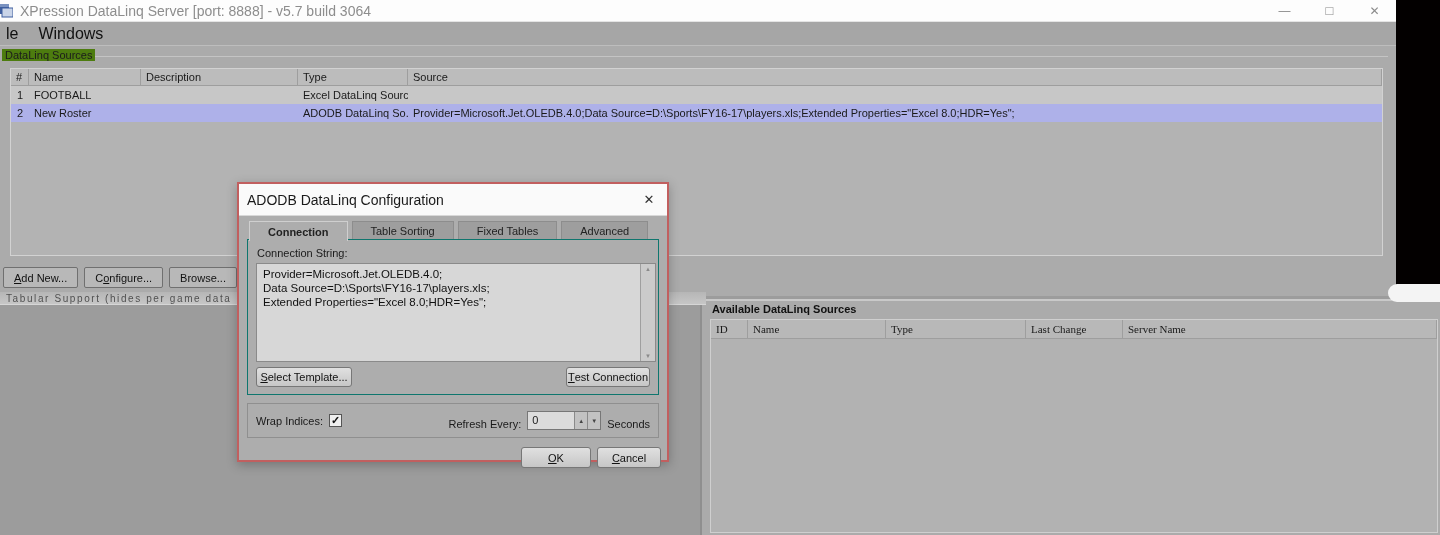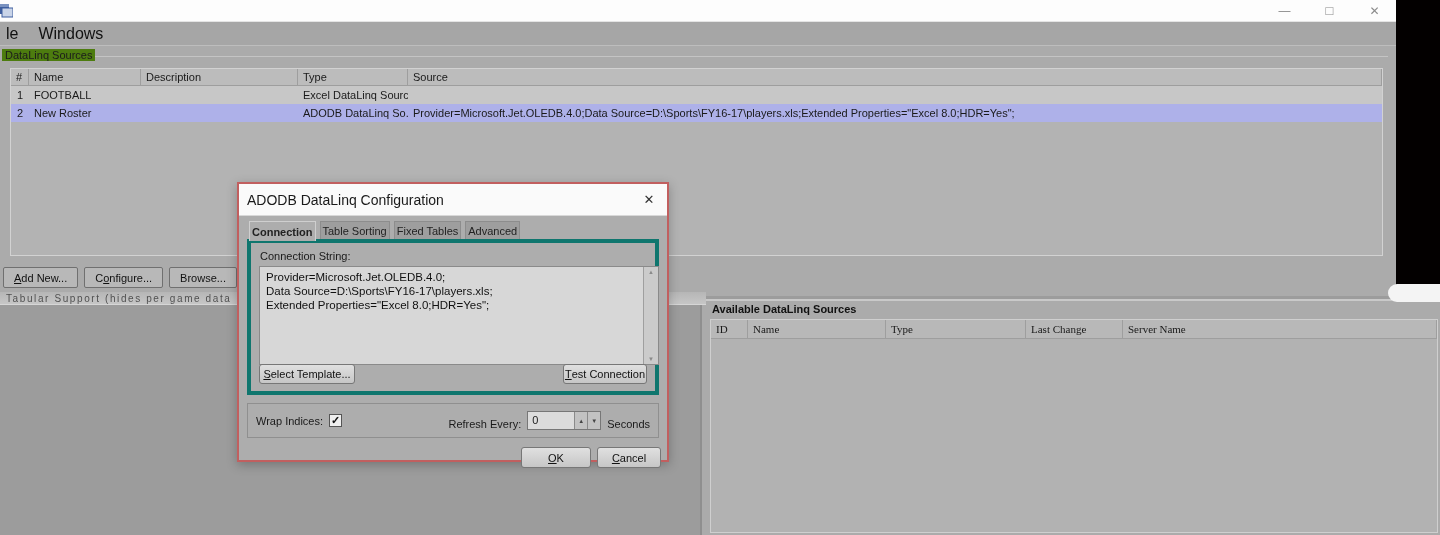--- a/index.html
+++ b/index.html
@@ -48,23 +48,23 @@
   
   .black-band { position:absolute; left:1396px; top:0; width:44px; height:289px; background:#030000; z-index:4; }
   .white-corner { position:absolute; left:1388px; top:284px; width:52px; height:18px; background:#f4f4f4; border-radius:12px 0 0 12px; z-index:5; }
 
   
   .dialog { position:absolute; left:237px; top:182px; width:432px; height:280px; background:#adadad; border:2px solid #c15f5f; z-index:10; box-shadow:0 3px 10px rgba(0,0,0,.25); }
   .dlg-titlebar { height:32px; background:#fafafa; display:flex; align-items:center; padding:0 8px; border-bottom:1px solid #d8d8d8; }
   .dlg-title { font-size:14px; color:#1a1a1a; }
   .dlg-close { margin-left:auto; color:#333; font-size:13px; width:20px; text-align:center; }
   .tabs { display:flex; gap:4px; padding:5px 8px 0 10px; height:24px; }
-  .tab { height:19px; padding:0 2px; display:flex; align-items:center; font-size:11px; background:#9e9e9e; border:1px solid #8d8d8d; border-bottom:none; color:#222; }
+  .tab { height:19px; padding:0 18px; display:flex; align-items:center; font-size:11px; background:#9e9e9e; border:1px solid #8d8d8d; border-bottom:none; color:#222; }
   .tab.active { background:#adadad; font-weight:bold; border-color:#cfcfcf; position:relative; z-index:2; height:20px; }
-  .tab-panel { position:relative; margin:0 8px; height:156px; border:4px solid #0f766e; background:#adadad; margin-top:-1px; }
+  .tab-panel { position:relative; margin:0 8px; height:156px; border:1px solid #0f766e; background:#adadad; margin-top:-1px; }
   .cs-label { position:absolute; left:9px; top:7px; font-size:11px; }
   .cs-box { position:absolute; left:8px; top:23px; width:400px; height:99px; background:#d7d7d7; border:1px solid #8a8a8a; display:flex; }
   .cs-text { flex:1; padding:3px 6px; font-size:11.5px; line-height:1.22; white-space:pre-wrap; overflow:hidden; color:#111; }
   .cs-scroll { width:15px; background:#cbcbcb; border-left:1px solid #9f9f9f; display:flex; flex-direction:column; justify-content:space-between; align-items:center; padding:2px 0; }
   .scroll-arrow { font-size:6px; color:#8a8a8a; }
   .lite-btn { background:linear-gradient(#e0e0e0,#c6c6c6); border:1px solid #777; border-radius:3px; font-size:11px; color:#111; display:flex; align-items:center; justify-content:center; white-space:nowrap; }
   .btn-select { position:absolute; left:8px; bottom:7px; width:96px; height:20px; }
   .btn-test { position:absolute; right:8px; bottom:7px; width:84px; height:20px; }
   .opt-panel { margin:8px 8px 0 8px; height:35px; border:1px solid #8f8f8f; display:flex; align-items:center; padding:0 8px; background:#adadad; }
   .chk { width:13px; height:13px; background:#efefef; border:1px solid #555; margin-left:6px; display:flex; align-items:center; justify-content:center; font-size:11px; font-weight:bold; color:#111; line-height:1; }
@@ -82,20 +82,21 @@
 
 <div class="screen">
 
   <div class="main-window">
     <div class="titlebar">
       <svg class="app-icon" viewBox="0 0 16 15">
         <rect x="1" y="1" width="11" height="10" fill="#3f5f9f"></rect>
         <rect x="1" y="1" width="11" height="3" fill="#7a92c0"></rect>
         <rect x="5" y="5" width="11" height="9" fill="#c9d4e8" stroke="#3f5f9f" stroke-width="1"></rect>
       </svg>
+      <span class="title-text">XPression DataLinq Server [port: 8888] - v5.7 build 3064</span>
       <div class="win-controls">
         <div class="win-btn">—</div>
         <div class="win-btn max">□</div>
         <div class="win-btn">✕</div>
       </div>
     </div>
 
     <div class="menubar">
       <span class="menu-item">le</span>
       <span class="menu-item">Windows</span>

